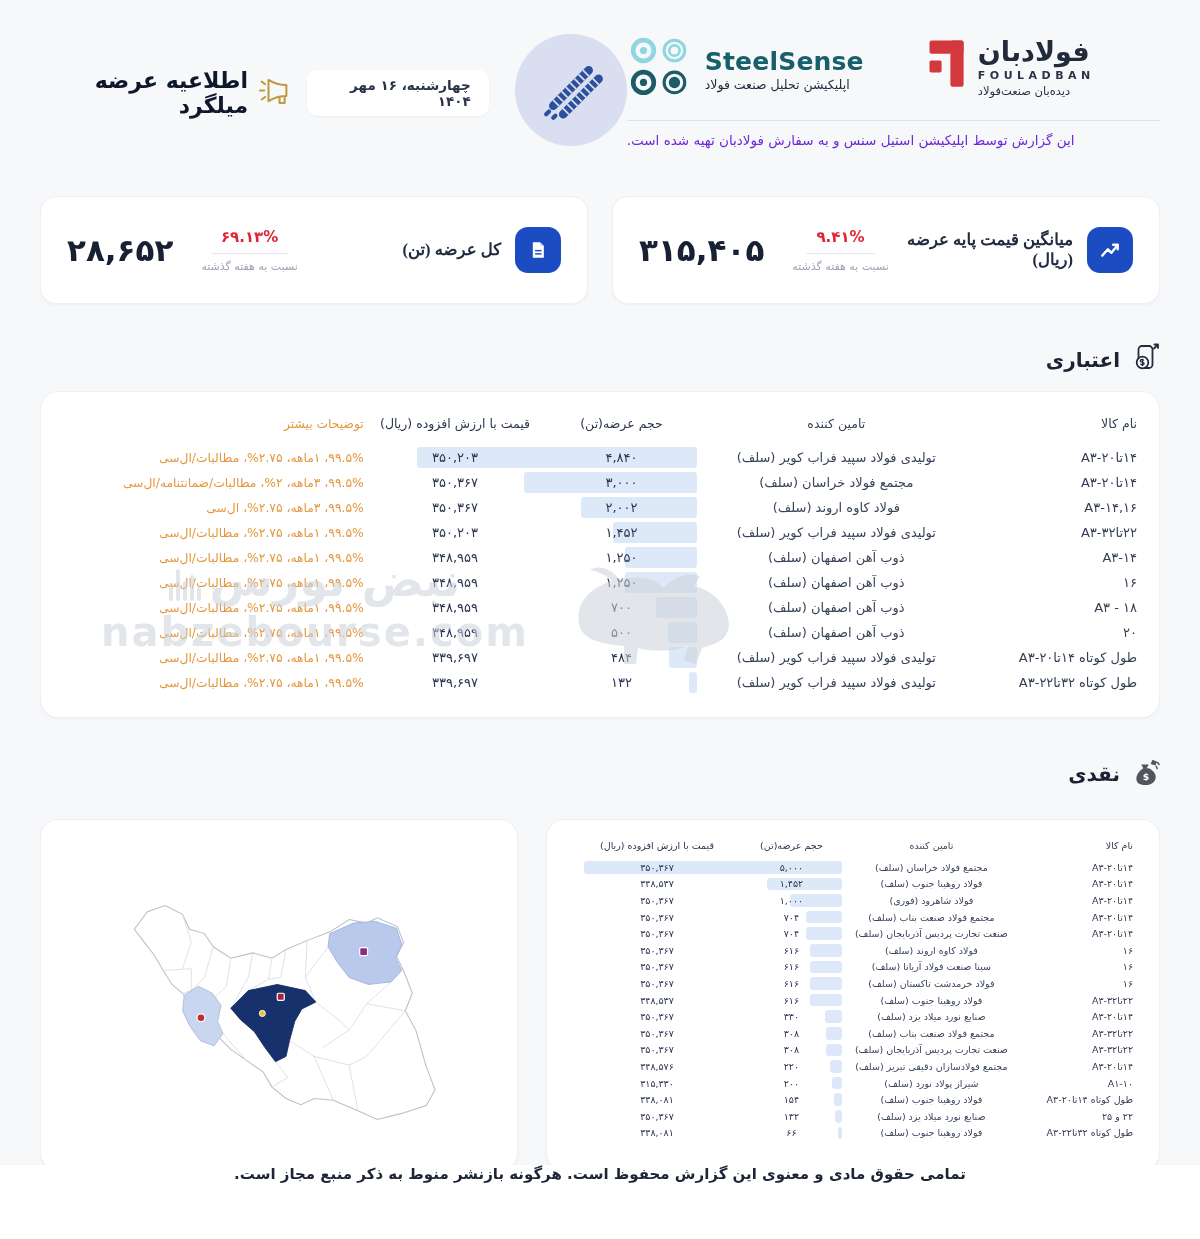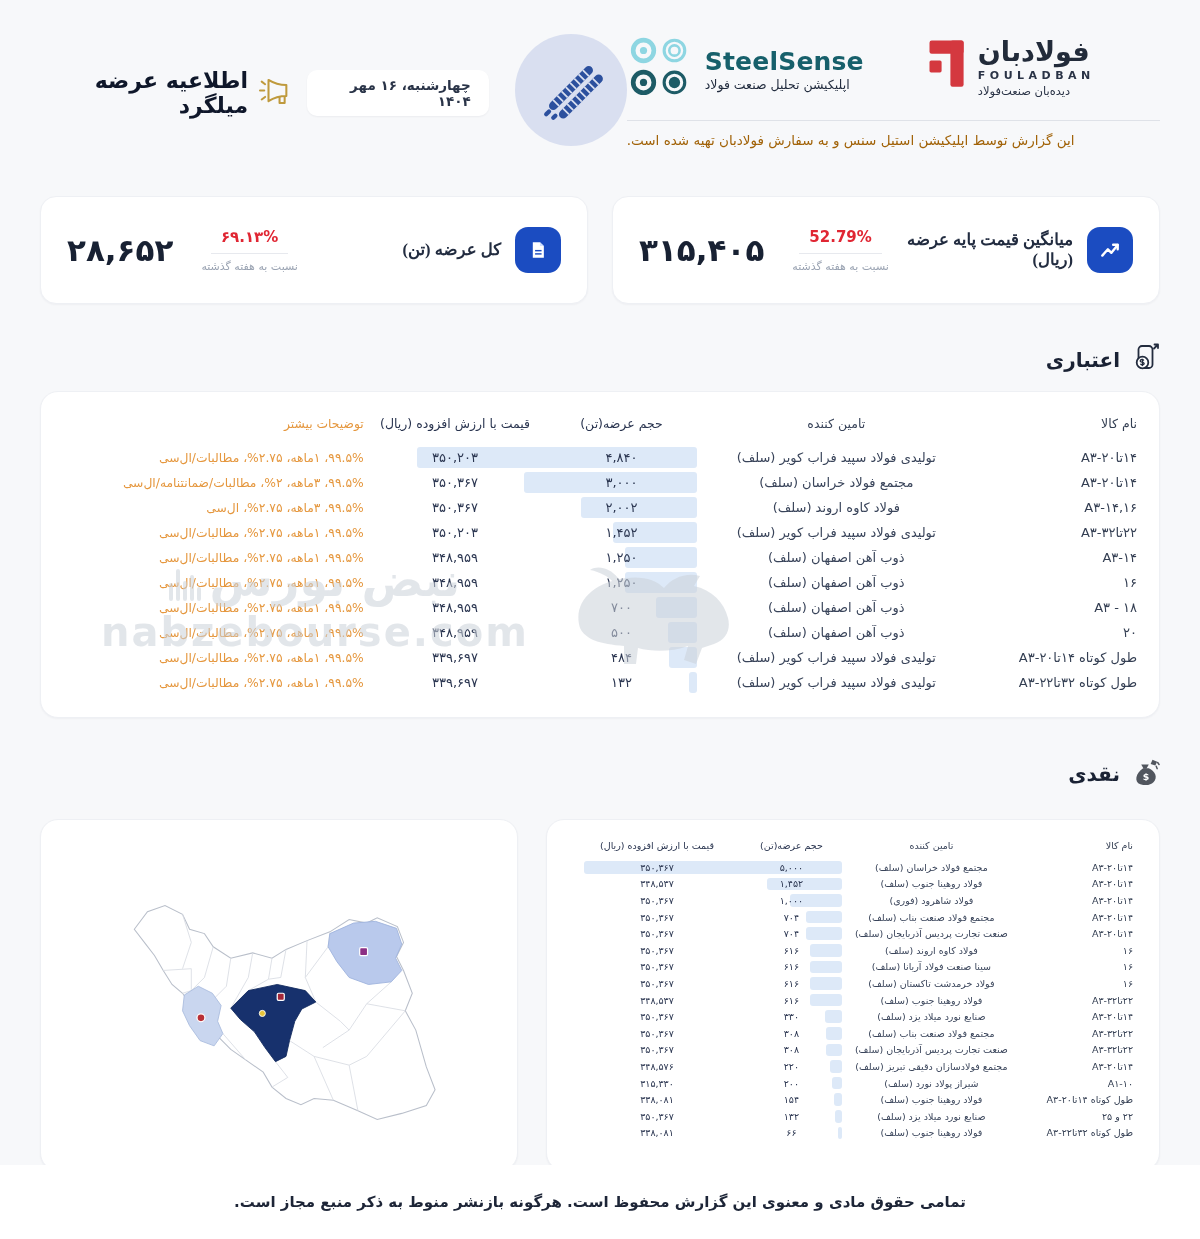--- a/index.html
+++ b/index.html
@@ -18,21 +18,21 @@
   .ss-logo{display:flex;align-items:center;gap:12px;}
   .ss-texts{display:flex;flex-direction:column;gap:1px;}
   .ss-name{font-size:25px;font-weight:800;color:#17606b;letter-spacing:.2px;}
   .ss-sub{font-size:12.5px;color:#232d3f;direction:rtl;text-align:left;}
   .fb-logo{display:flex;align-items:flex-start;gap:10px;}
   .fb-texts{display:flex;flex-direction:column;align-items:flex-start;gap:2px;}
   .fb-name{font-size:27px;font-weight:800;color:#222b3a;direction:rtl;}
   .fb-latin{font-size:11px;letter-spacing:4.5px;color:#2a3346;font-weight:600;}
   .fb-sub{font-size:11.5px;color:#2a3346;direction:rtl;}
   .hdr-divider{border-top:1px solid #dfe2e8;margin-top:16px;width:100%;}
-  .hdr-note{margin-top:11px;font-size:13.5px;color:#a16207;direction:rtl;text-align:left;}
+  .hdr-note{margin-top:11px;font-size:13.5px;color:#6d28d9;direction:rtl;text-align:left;}
   .hdr-right{display:flex;align-items:center;gap:26px;}
   .badge-circle{width:112px;height:112px;border-radius:50%;background:#d9dff0;
     display:flex;align-items:center;justify-content:center;flex:0 0 auto;}
   .hdr-right-text{display:flex;flex-direction:row;align-items:center;gap:11px;margin-top:6px;}
   .date-pill{background:#ffffff;border-radius:10px;padding:7px 18px;font-size:13.5px;
     font-weight:600;color:#2a3448;box-shadow:0 1px 2px rgba(16,24,40,.05);}
   .title-row{display:flex;align-items:center;gap:10px;font-size:22px;font-weight:800;color:#0f172a;}
 
   
   .cards-row{display:flex;gap:24px;margin-top:48px;}
@@ -80,21 +80,21 @@
   .watermark{position:absolute;left:60px;top:140px;width:640px;z-index:3;opacity:.55;
     pointer-events:none;direction:ltr;display:flex;align-items:center;gap:18px;}
   .wm-texts{display:flex;flex-direction:column;align-items:center;gap:2px;color:#ccd2da;}
   .wm-brand{font-size:46px;font-weight:800;display:flex;align-items:flex-end;gap:8px;direction:rtl;}
   .wm-candles{display:flex;align-items:flex-end;gap:3px;padding-bottom:6px;}
   .wm-candles i{display:block;width:4px;background:#ccd2da;border-radius:2px;}
   .wm-domain{font-size:40px;font-weight:600;letter-spacing:2px;color:#ccd2da;}
 
   
   .footer{position:absolute;left:0;right:0;bottom:0;height:74px;background:#ffffff;
-    display:flex;align-items:center;justify-content:center;}
+    display:flex;justify-content:center;}
   .footer p{margin:0;font-size:15px;font-weight:700;color:#1d2537;}
 </style>
 </head>
 <body>
 
 <div class="page">
 
   <div class="hdr">
     <div class="hdr-left">
       <div class="logos-row">
@@ -176,21 +176,21 @@
     <div class="scard">
       <div class="tile">
         <svg width="28" height="28" viewBox="0 0 40 40" fill="none" stroke="#ffffff" stroke-width="3.4" stroke-linecap="round" stroke-linejoin="round">
           <path d="M9 28 L17 19 L22 24 L31 13"></path>
           <path d="M24.5 12.5 L31 12.5 L31 19"></path>
         </svg>
       </div>
       <span class="scard-label">میانگین قیمت پایه عرضه (ریال)</span>
       <span class="scard-spacer"></span>
       <div class="change-block">
-        <span class="pct">52.79%</span>
+        <span class="pct">۹.۴۱%</span>
         <div class="pct-note">نسبت به هفته گذشته</div>
       </div>
       <span class="scard-value">۳۱۵,۴۰۵</span>
     </div>
 
     <div class="scard">
       <div class="tile">
         <svg width="26" height="26" viewBox="0 0 40 40">
           <path d="M12 8 H23 L29 14 V32 H12 Z" fill="#ffffff"></path>
           <path d="M23 8 L23 14 L29 14" fill="#cfe0ff"></path>

